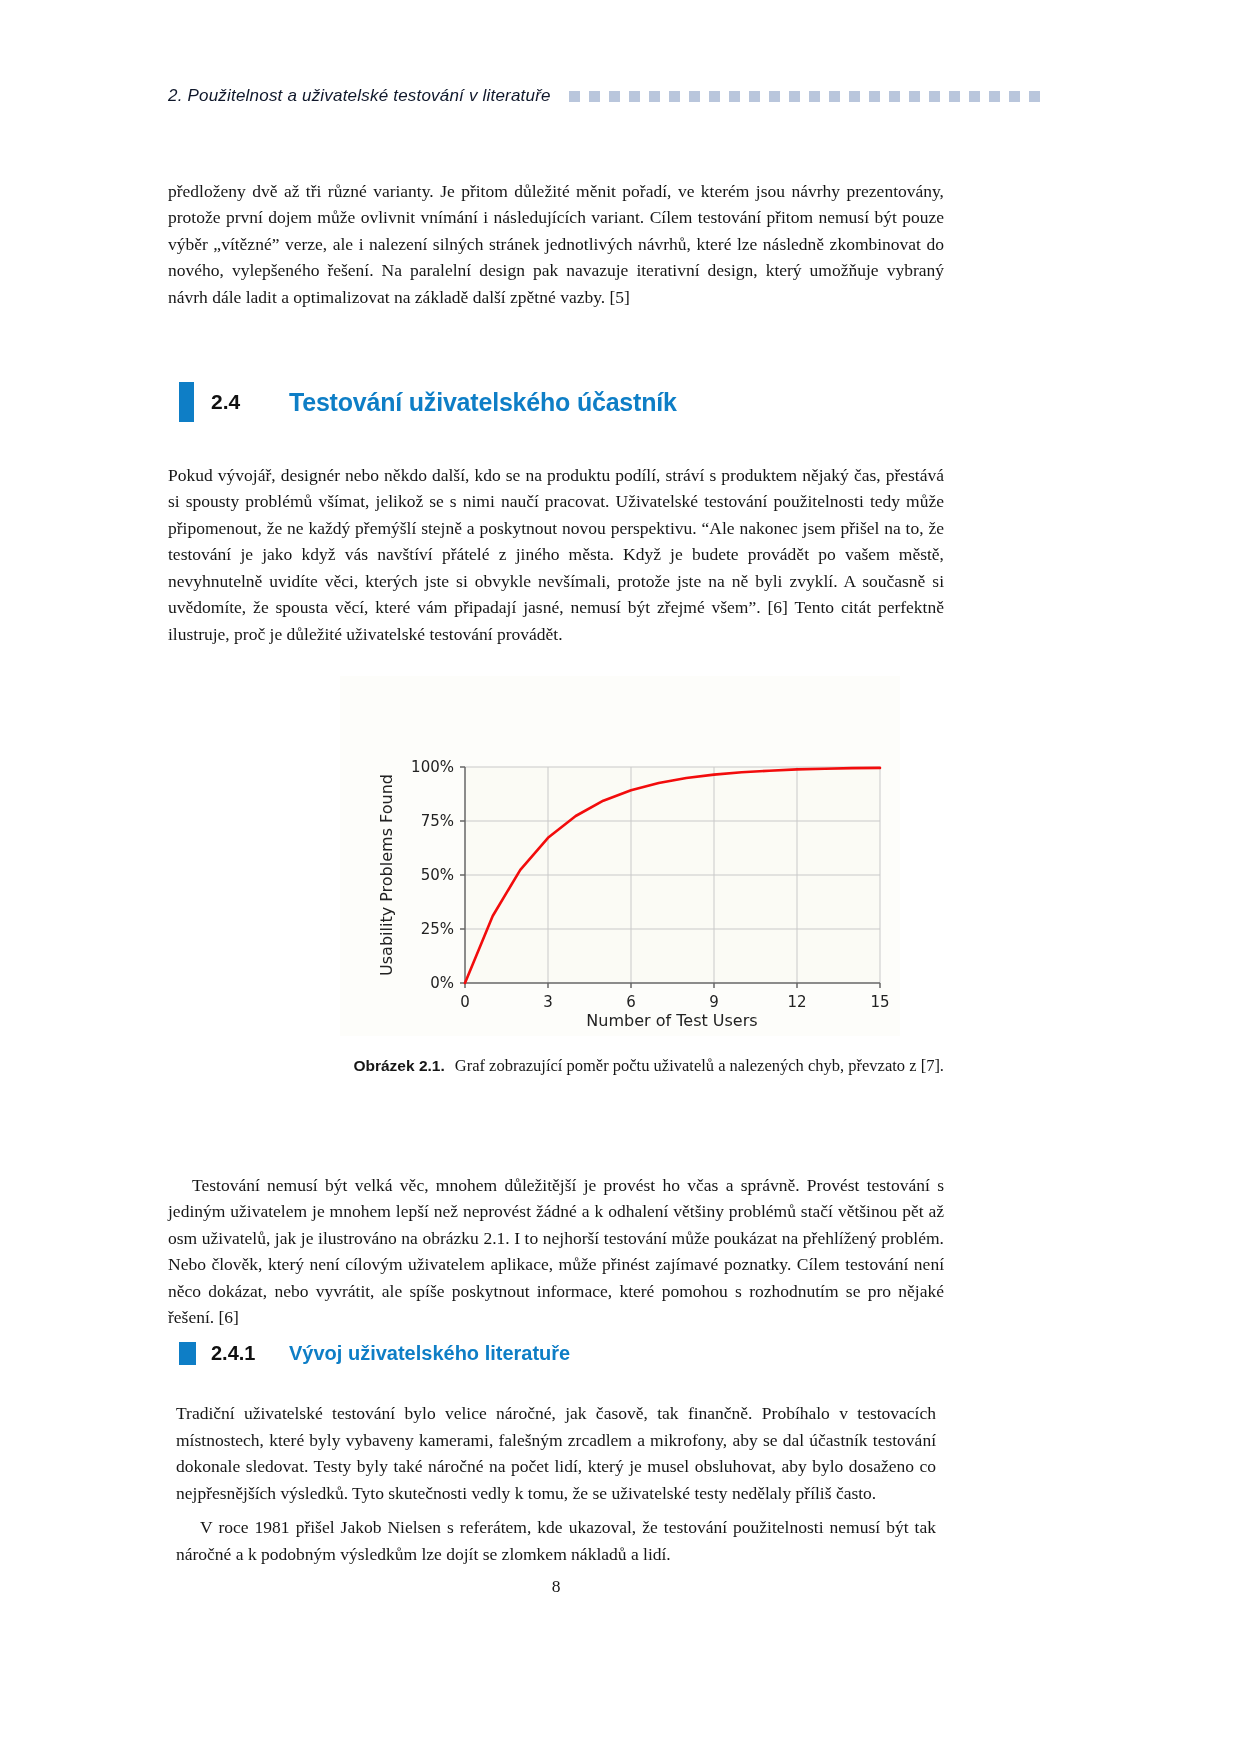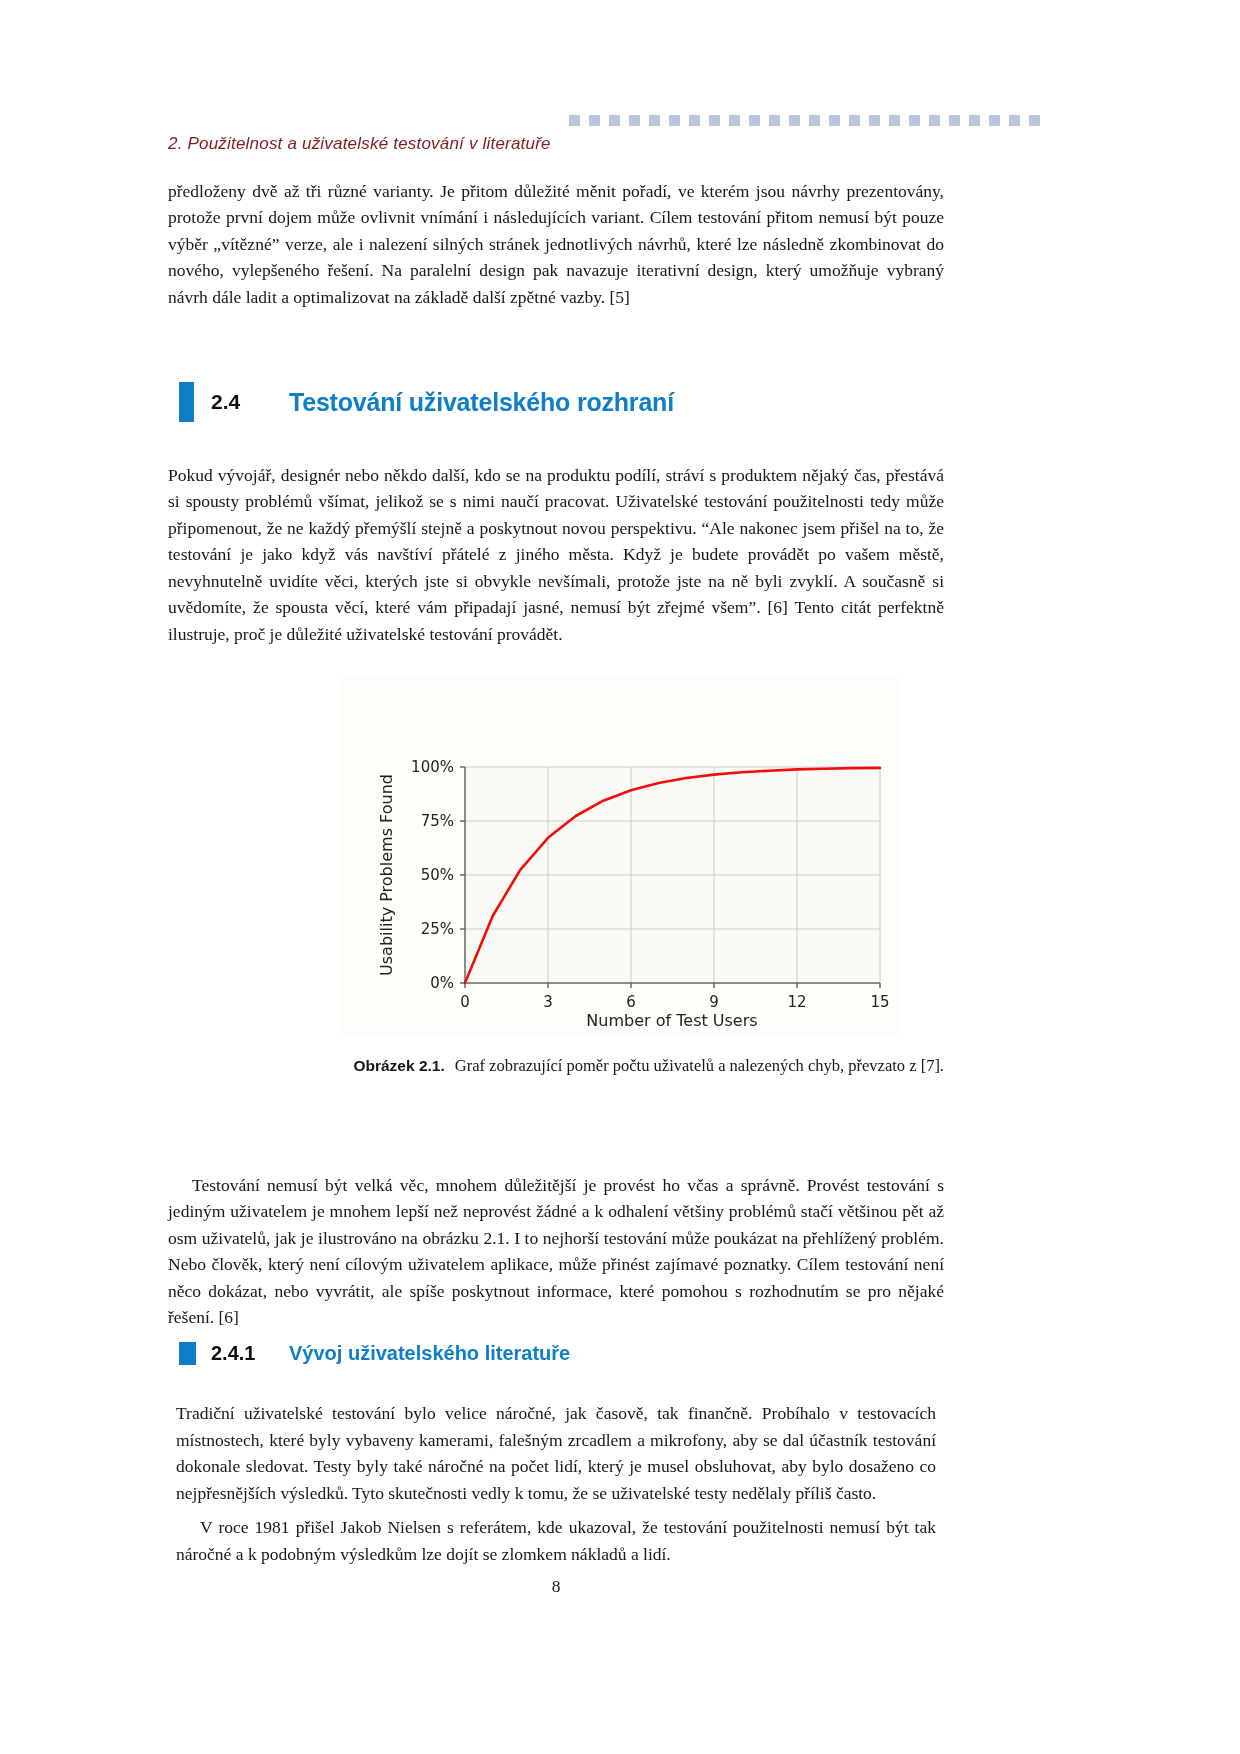--- a/index.html
+++ b/index.html
@@ -17,24 +17,23 @@
     position:absolute;
     left:168px; top:86px;
     width:944px;
     display:flex;
     align-items:center;
   }
   .header-title{
     font-family:"Liberation Sans","DejaVu Sans",sans-serif;
     font-style:italic;
     font-size:17px;
-    color:#7f1d1d;
+    color:#0f172a;
     letter-spacing:0.2px;
     white-space:nowrap;
-    margin-top:48px;
   }
   .header-dots{display:flex; gap:9px; margin-left:18px; align-items:center;}
   .dot{width:11px; height:11px; background:#b9c6dc; flex:0 0 auto;}
 
   
   .para{
     position:absolute;
     left:168px;
     width:776px;
     font-size:17.5px;
@@ -135,21 +134,21 @@
         <span class="dot" style="background: rgb(185, 198, 220);"></span>
         <span class="dot" style="background: rgb(185, 198, 220);"></span>
       </span>
   </div>
 
   <p class="para p1">předloženy dvě až tři různé varianty. Je přitom důležité měnit pořadí, ve kterém jsou návrhy prezentovány, protože první dojem může ovlivnit vnímání i následujících variant. Cílem testování přitom nemusí být pouze výběr „vítězné” verze, ale i nalezení silných stránek jednotlivých návrhů, které lze následně zkombinovat do nového, vylepšeného řešení. Na paralelní design pak navazuje iterativní design, který umožňuje vybraný návrh dále ladit a optimalizovat na základě další zpětné vazby. [5]</p>
 
   <div class="sec-heading h-section">
     <span class="marker"></span>
     <span class="num">2.4</span>
-    <span class="title">Testování uživatelského rozhraní</span>
+    <span class="title">Testování uživatelského účastník</span>
   </div>
 
   <p class="para p2">Pokud vývojář, designér nebo někdo další, kdo se na produktu podílí, stráví s produktem nějaký čas, přestává si spousty problémů všímat, jelikož se s nimi naučí pracovat. Uživatelské testování použitelnosti tedy může připomenout, že ne každý přemýšlí stejně a poskytnout novou perspektivu. “Ale nakonec jsem přišel na to, že testování je jako když vás navštíví přátelé z jiného města. Když je budete provádět po vašem městě, nevyhnutelně uvidíte věci, kterých jste si obvykle nevšímali, protože jste na ně byli zvyklí. A současně si uvědomíte, že spousta věcí, které vám připadají jasné, nemusí být zřejmé všem”. [6] Tento citát perfektně ilustruje, proč je důležité uživatelské testování provádět.</p>
 
   <div class="figure">
     <svg viewBox="0 0 560 360" width="560" height="360" xmlns="http://www.w3.org/2000/svg">
       <g>
           <rect x="125" y="91" width="415" height="216" fill="#fbfbf5"></rect>
         </g>
       <g>

